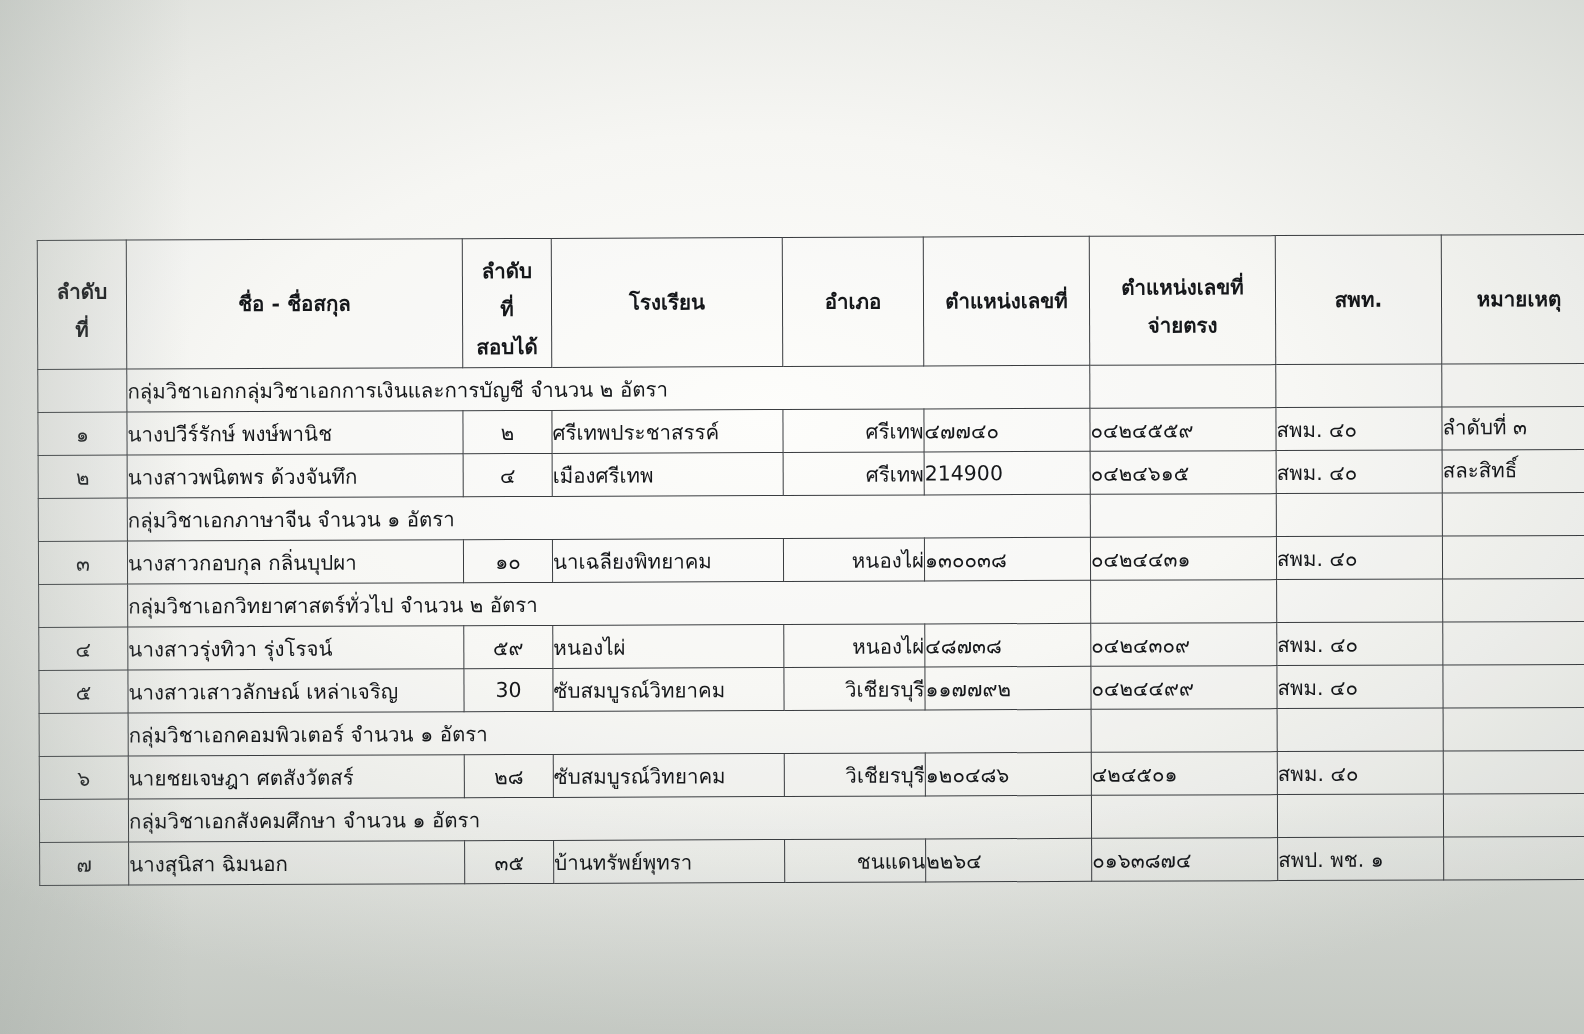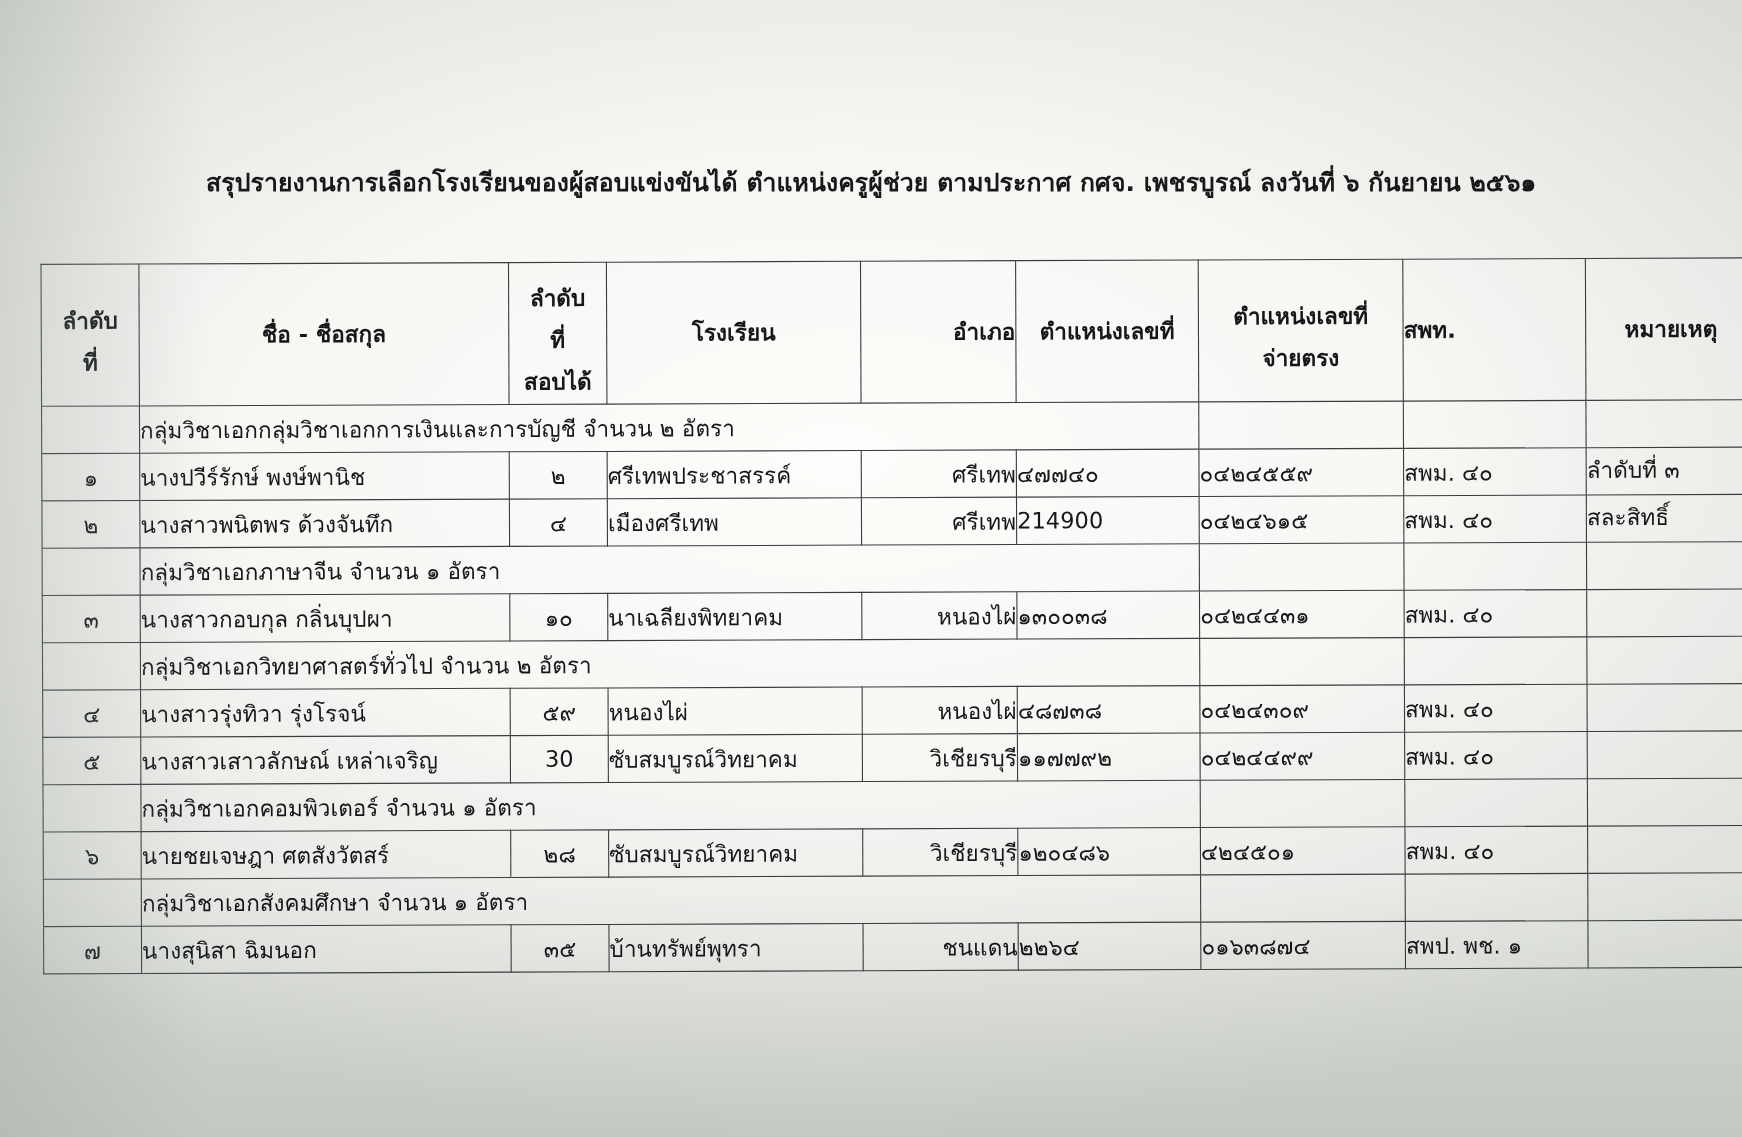--- a/index.html
+++ b/index.html
@@ -109,44 +109,43 @@
     line-height: 1.35;
     font-size: 20px;
   }
   .hdr-two-line { display: block; margin-top: 12px; }
 </style>
 </head>
 <body>
 
 <div id="page">
 
-  <div class="doc-title">สรุปรายงานการเลือกโรงเรียนของผู้สอบแข่งขันได้ ตำแหน่งครูผู้ช่วย ตามประกาศ กศจ. เพชรบูรณ์ ลงวันที่ ๖ กันยายน ๒๕๖๑</div>
 
   <div class="table-wrap">
     <table class="sheet">
       <thead>
         <tr>
           <th class="c-order">
             <span class="hdr-two-line">ลำดับ</span>
             <span class="hdr-two-line">ที่</span>
           </th>
           <th class="c-name" style="text-align:center;padding-left:0">ชื่อ - ชื่อสกุล</th>
           <th class="c-rank">
             <span class="hdr-two-line">ลำดับ</span>
             <span class="hdr-two-line">ที่</span>
             <span class="hdr-two-line">สอบได้</span>
           </th>
           <th class="c-school" style="text-align:center;padding-left:0">โรงเรียน</th>
-          <th class="c-district" style="padding-left:0">อำเภอ</th>
+          <th class="c-district" style="text-align:center;padding-left:0">อำเภอ</th>
           <th class="c-posno" style="text-align:center;padding-left:0">ตำแหน่งเลขที่</th>
           <th class="c-posdirect" style="text-align:center;padding-left:0">
             <span class="hdr-two-line">ตำแหน่งเลขที่</span>
             <span class="hdr-two-line">จ่ายตรง</span>
           </th>
-          <th class="c-area" style="padding-left:0">สพท.</th>
+          <th class="c-area" style="text-align:center;padding-left:0">สพท.</th>
           <th class="c-remark" style="text-align:center;padding-left:0">หมายเหตุ</th>
         </tr>
       </thead>
       <tbody id="table-body">
           <tr class="group-row">
             <td class="c-order"></td>
             <td class="group-label" colspan="5">กลุ่มวิชาเอกกลุ่มวิชาเอกการเงินและการบัญชี  จำนวน ๒ อัตรา</td>
             <td class="c-posdirect"></td>
             <td class="c-area"></td>
             <td class="c-remark"></td>

